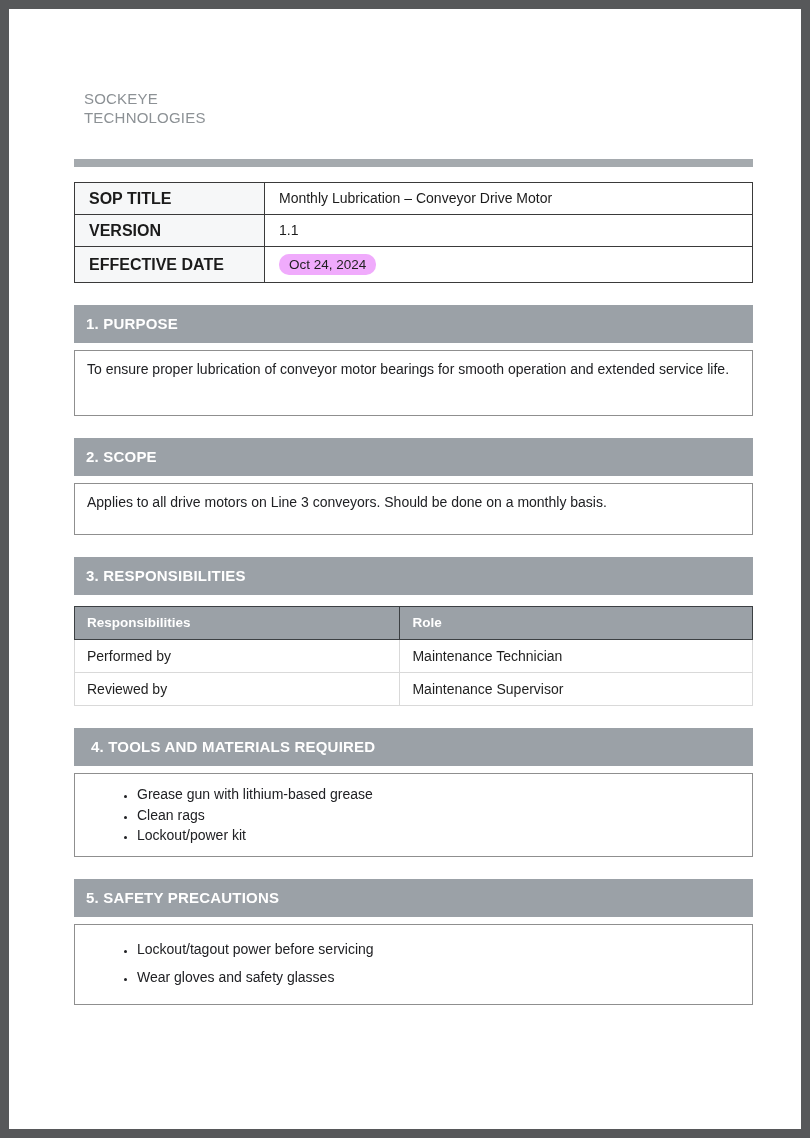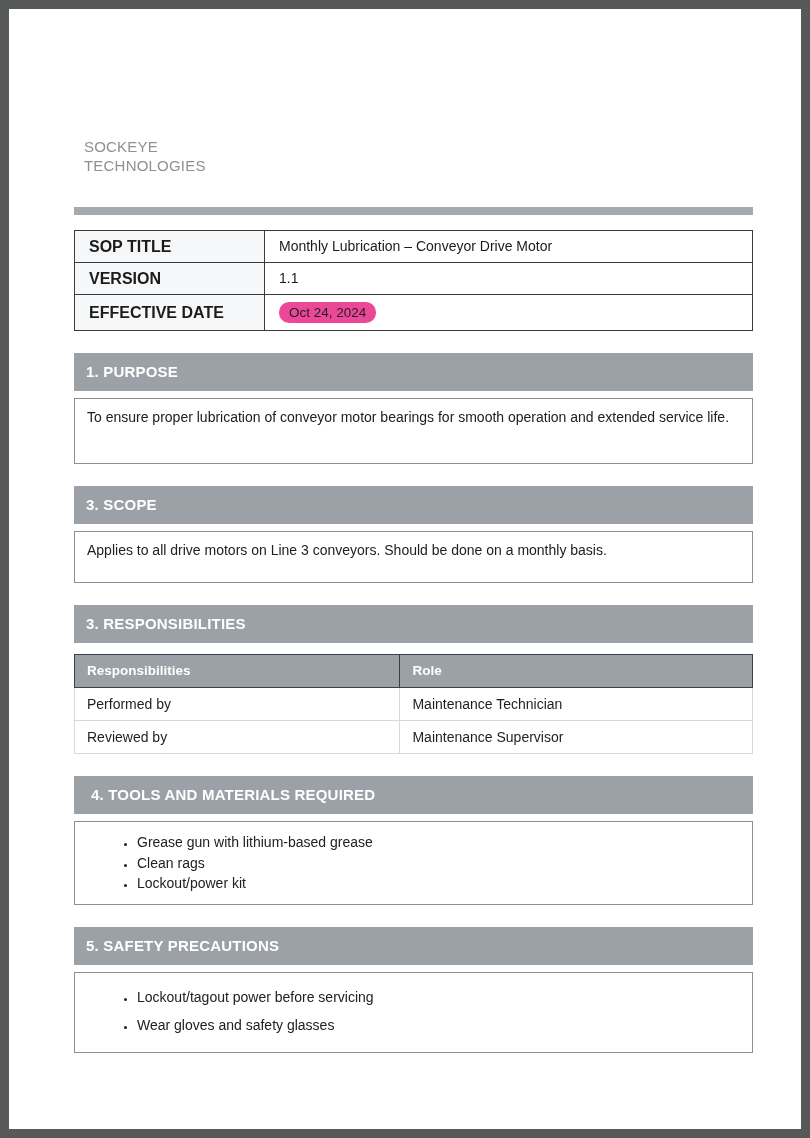--- a/index.html
+++ b/index.html
@@ -5,21 +5,21 @@
   html, body { margin: 0; padding: 0; background: #3c3c3e; }
   * { box-sizing: border-box; }
   .frame {
     width: 810px; height: 1138px;
     border: 9px solid #57585a;
     background: #ffffff;
     overflow: hidden;
     font-family: "Liberation Sans", sans-serif;
     color: #1f1f1f;
   }
-  .page { padding: 80px 48px 0 65px; margin-top: 48px; }
+  .page { padding: 80px 48px 0 65px; }
 
   
   .doc-header { display: flex; align-items: flex-start; padding-left: 10px; }
   .company {
     font-size: 15px; line-height: 19px;
     color: #8c9195; letter-spacing: 0.2px;
   }
   .header-right { flex: 1; text-align: right; padding-right: 33px; margin-top: 4px; }
   .doc-title {
     font-size: 21px; font-weight: bold; letter-spacing: 0.8px;
@@ -33,21 +33,21 @@
   
   table { border-collapse: collapse; width: 100%; }
   .info-table { margin-top: 15px; }
   .info-table td { border: 1px solid #3a3a3a; padding: 7px 14px; line-height: 17px; }
   .info-table td.lbl {
     width: 190px; background: #f6f7f8;
     font-weight: bold; font-size: 16px; color: #1b1b1b;
   }
   .info-table td.val { font-size: 14px; color: #1b1b1b; }
   .date-pill {
-    display: inline-block; background: #ec4899; border-radius: 10px;
+    display: inline-block; background: #f0abfc; border-radius: 10px;
     padding: 2px 10px; font-size: 13.5px; color: #1f1f1f;
   }
 
   
   .section { margin-top: 22px; }
   .section-bar {
     background: #9ba1a7; color: #ffffff;
     font-weight: bold; font-size: 15px; line-height: 16px;
     padding: 11px 12px; letter-spacing: 0.2px;
   }
@@ -111,21 +111,21 @@
         </tr>
       </tbody>
     </table>
 
     <div class="section">
       <div class="section-bar">1. PURPOSE</div>
       <div class="section-box box-purpose">To ensure proper lubrication of conveyor motor bearings for smooth operation and extended service life.</div>
     </div>
 
     <div class="section">
-      <div class="section-bar">3. SCOPE</div>
+      <div class="section-bar">2. SCOPE</div>
       <div class="section-box box-scope">Applies to all drive motors on Line 3 conveyors. Should be done on a monthly basis.</div>
     </div>
 
     <div class="section">
       <div class="section-bar">3. RESPONSIBILITIES</div>
       <table class="resp-table">
         <thead>
           <tr>
             <th class="col-resp">Responsibilities</th>
             <th>Role</th>

